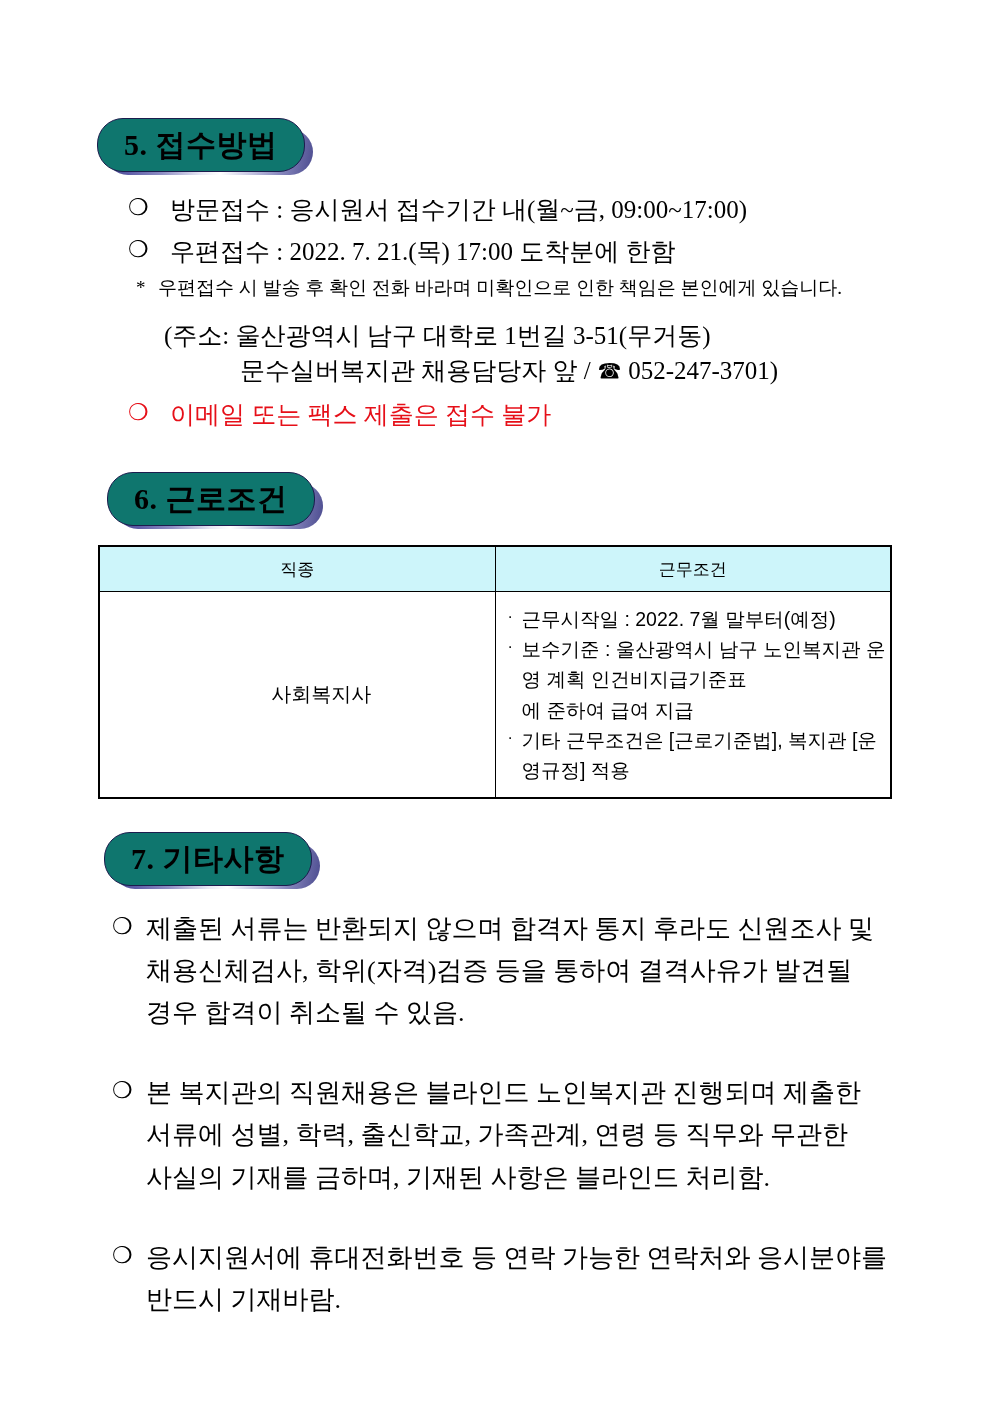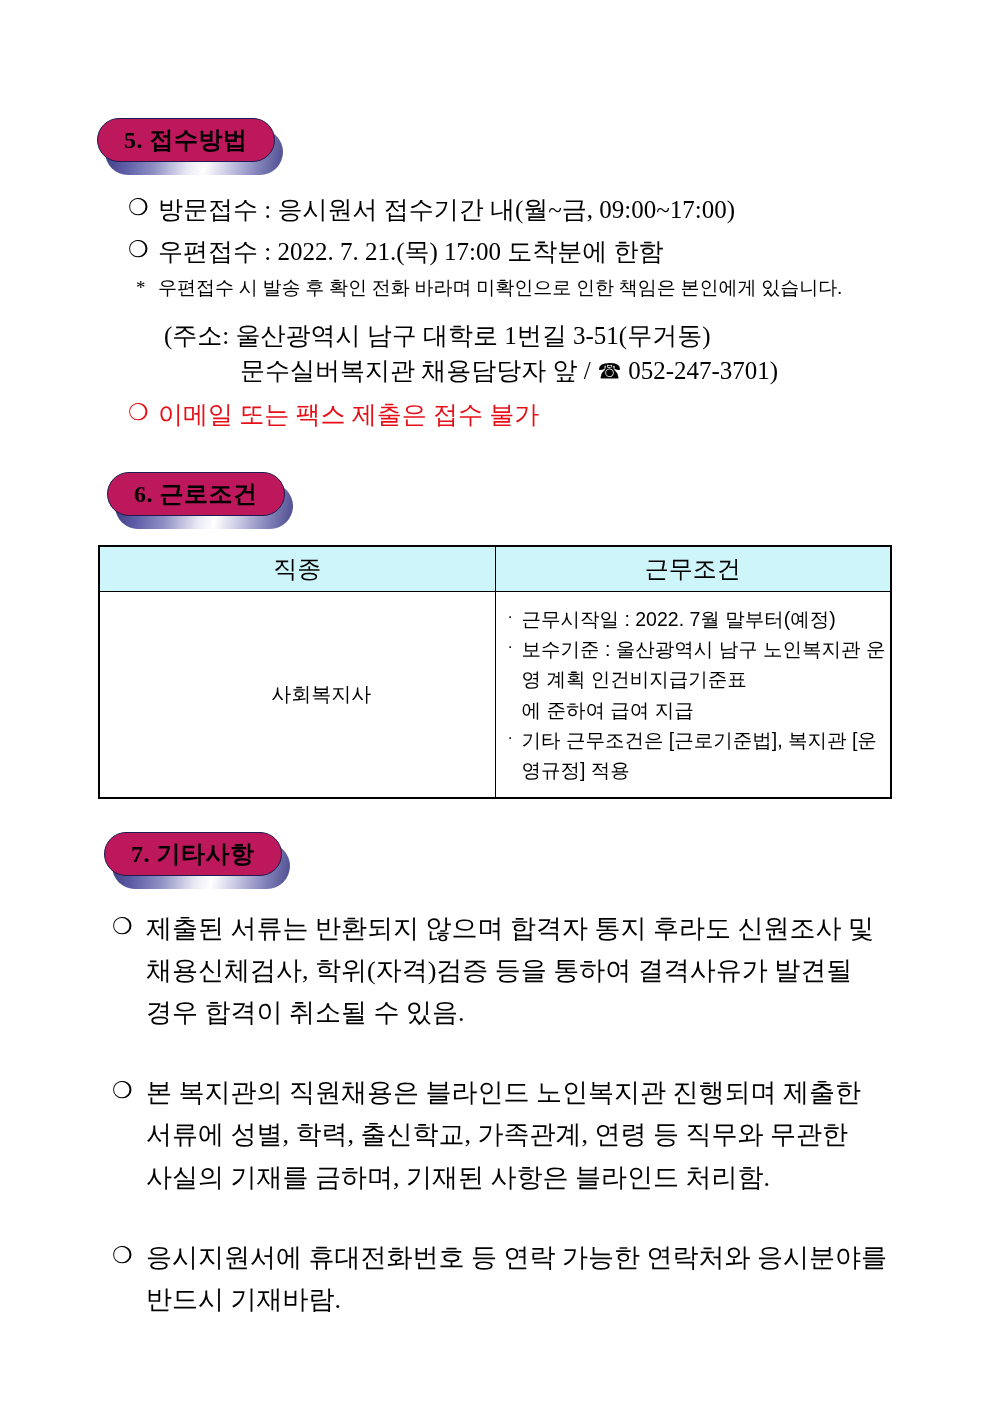--- a/index.html
+++ b/index.html
@@ -46,29 +46,29 @@
                 #8b8bc0 84%,
                 #4a4a8e 100%);
     z-index: 0;
   }
   .section-head .pill {
     position: relative;
     z-index: 1;
     display: flex;
     align-items: center;
     justify-content: center;
-    height: 44px;
+    height: 54px;
     padding: 0 26px;
     box-sizing: border-box;
     border: 1.6px solid #1c1c4e;
     border-radius: 26px;
-    background: #be185d;
+    background: #0f766e;
     font-family: "Liberation Serif", "DejaVu Serif", serif;
     font-weight: bold;
-    font-size: 24px;
+    font-size: 30px;
     letter-spacing: 0.5px;
     white-space: nowrap;
     line-height: 1;
   }
 
   
   .bullet-line {
     display: flex;
     align-items: flex-start;
     font-size: 25px;
@@ -76,20 +76,21 @@
     white-space: nowrap;
   }
   .bullet-line .mark {
     flex: 0 0 auto;
     width: 30px;
     font-size: 23px;
     line-height: 1.42;
   }
   .bullet-line .txt {
     flex: 1 1 auto;
+    margin-left: 12px;
   }
 
   .note-line {
     display: flex;
     align-items: flex-start;
     font-size: 19px;
     line-height: 1.4;
     white-space: nowrap;
   }
   .note-line .mark {
@@ -132,21 +133,21 @@
     border: 1px solid #000000;
     padding: 0;
     vertical-align: middle;
   }
   table.cond thead th {
     background: #cdf5fa;
     height: 44px;
     text-align: center;
     font-weight: normal;
     font-family: "Liberation Sans", "DejaVu Sans", sans-serif;
-    font-size: 24px;
+    font-size: 17px;
   }
   table.cond tbody td.job {
     width: 144px;
     text-align: center;
     font-family: "Liberation Sans", "DejaVu Sans", sans-serif;
     font-size: 20px;
     height: 146px;
     padding-left: 48px;
   }
   table.cond tbody td.detail {

